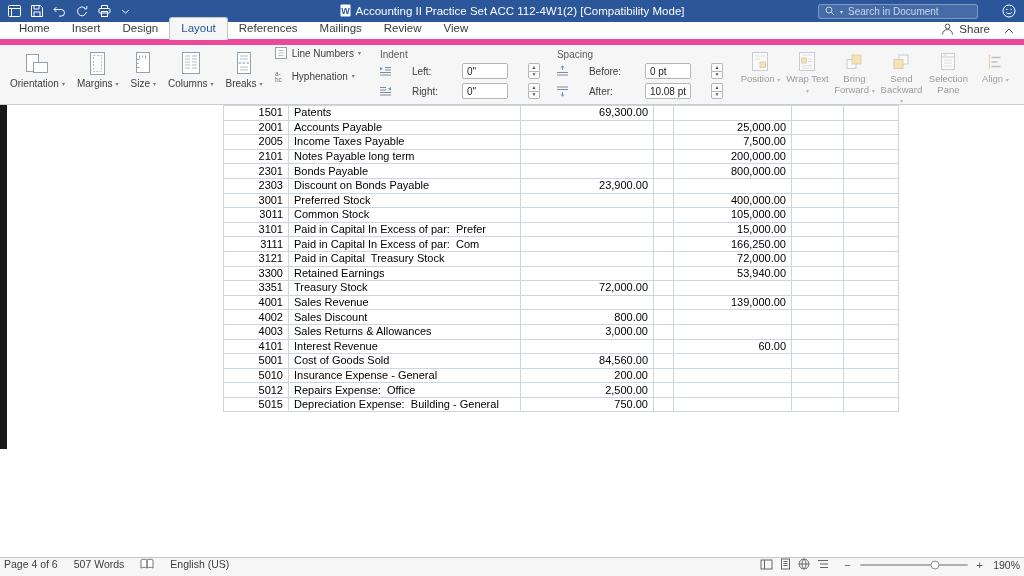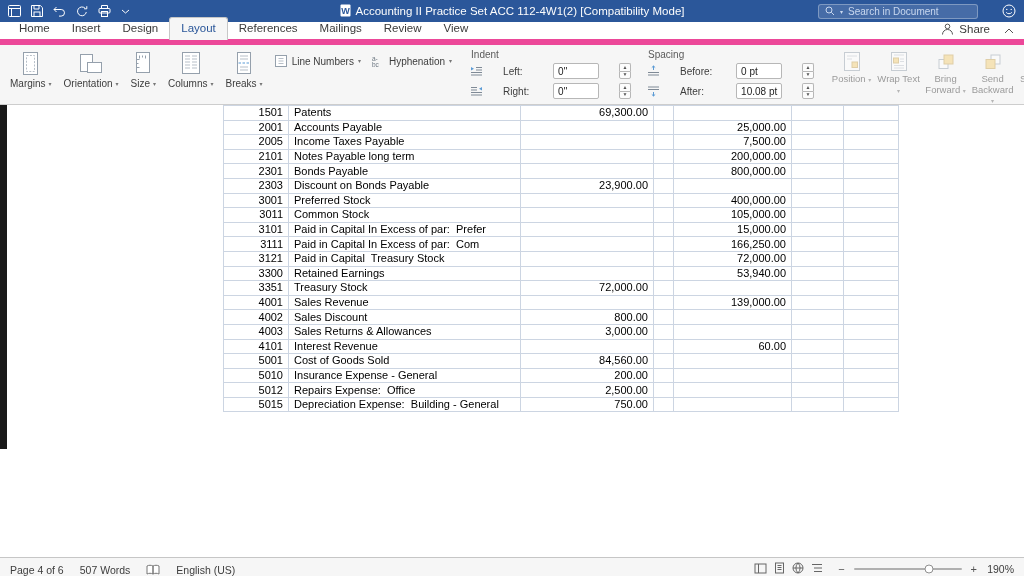--- a/index.html
+++ b/index.html
@@ -23,21 +23,21 @@
   .share{margin-left:auto;display:flex;align-items:center;gap:5px;font-size:11.5px;color:#3a3a3a;padding:0 6px 4px}
   .collapse{padding:0 2px 5px 8px;display:flex;align-items:center}
 
   
   .ribbon{position:absolute;top:45px;left:0;right:0;height:60px;background:#f6f6f6;border-bottom:1px solid #cdcdcd;display:flex;align-items:stretch;padding:1px 4px 0}
   .rgroup{display:flex;align-items:flex-start}
   .rbtn{display:flex;flex-direction:column;align-items:center;gap:1px;padding:4px 6px 2px;color:#3d3d3d}
   .ricon{height:27px;display:flex;align-items:center;justify-content:center}
   .rlabel{display:flex;align-items:center;gap:3px;font-size:10px;white-space:nowrap;color:#3d3d3d}
   .caret{font-size:6px;color:#777;line-height:1}
-  .smallstack{display:flex;flex-direction:row;justify-content:flex-start;gap:9px;padding:8px 4px 0}
+  .smallstack{display:flex;flex-direction:column;justify-content:flex-start;gap:9px;padding:0 4px 0}
   .rsmall{display:flex;align-items:center;gap:4px;font-size:10px;color:#3d3d3d;white-space:nowrap}
   .vsep{width:1px;background:#d8d8d8;margin:5px 3px;align-self:stretch}
   .settings-group{padding:3px 8px 0;display:flex;flex-direction:column}
   .gtitle{font-size:10px;color:#5a5a5a;margin:0 0 3px 1px}
   .spinrow{display:flex;align-items:center;gap:20px;margin-bottom:4px}
   .spin-label{font-size:10px;color:#3d3d3d}
   .w30{width:30px}.w36{width:36px}
   .spinbox{width:46px;height:16px;background:#fff;border:1px solid #b7b7b7;border-radius:2px;font-size:10px;display:flex;align-items:center;padding:0 4px;color:#222;white-space:nowrap}
   .stepper{width:12px;height:16px;display:flex;flex-direction:column}
   .step{flex:1;border:1px solid #b7b7b7;background:#fcfcfc;display:flex;align-items:center;justify-content:center;font-size:5px;color:#555;line-height:1}
@@ -49,21 +49,21 @@
   .rlabel2{font-size:9.5px;line-height:1.12;text-align:center;color:#3d3d3d}
 
   
   .doc-area{position:absolute;top:105px;left:0;right:0;bottom:19px;background:#fff;overflow:hidden}
   .gutter{position:absolute;left:0;top:0;width:7px;height:344px;background:#191919}
   table.accounts{position:absolute;left:223px;top:0;border-collapse:collapse;table-layout:fixed}
   .accounts td{border:1px solid #ccd5e2;height:14.6px;font-size:11px;line-height:13px;padding:0 5px;white-space:pre;overflow:hidden;color:#000}
   .c-num,.c-amt{text-align:right}
 
   
-  .statusbar{position:absolute;left:0;right:0;bottom:0;height:19px;background:#f6f6f6;border-top:1px solid #c6c6c6;display:flex;align-items:flex-end;padding:0 10px;font-size:10.5px;color:#3d3d3d}
+  .statusbar{position:absolute;left:0;right:0;bottom:0;height:19px;background:#f6f6f6;border-top:1px solid #c6c6c6;display:flex;align-items:flex-start;padding:0 4px;font-size:10.5px;color:#3d3d3d}
   .sb-item{margin-right:16px;display:flex;align-items:center;gap:4px;white-space:nowrap}
   .sb-right{margin-left:auto;display:flex;align-items:center;gap:9px}
   .viewicons{display:flex;align-items:center;gap:7px;margin-right:6px}
   .zoomtrack{width:108px;height:2px;background:#b0b0b0;border-radius:1px;position:relative}
   .zoomthumb{position:absolute;left:70%;top:50%;transform:translate(-50%,-50%);width:9px;height:9px;border-radius:50%;background:#fff;border:1px solid #909090}
   .zsign{font-size:11px;color:#555}
   .zoomlabel{min-width:28px;text-align:right}
 </style>
 </head>
 <body>
@@ -158,39 +158,39 @@
         <path d="M1 5l4-4 4 4"></path>
       </svg>
   </span>
 </nav>
 
 <div class="ribbon">
 
   <div class="rgroup">
     <button class="rbtn">
       <span class="ricon">
+        <svg width="24" height="24" viewBox="0 0 24 24">
+            <rect x="1.5" y="2.5" width="12" height="17" fill="#fff" stroke="#95a0ac"></rect>
+            <rect x="8.5" y="10.5" width="14" height="10" fill="#fff" stroke="#95a0ac"></rect>
+          </svg>
+      </span>
+      <span class="rlabel">
+          <span>Orientation</span>
+          <span class="caret">▾</span>
+        </span>
+    </button>
+    <button class="rbtn">
+      <span class="ricon">
         <svg width="23" height="26" viewBox="0 0 23 26">
             <rect x="4.5" y="1.5" width="14" height="22" fill="#fff" stroke="#95a0ac"></rect>
             <rect x="7.5" y="4.5" width="8" height="16" fill="none" stroke="#b7bfc8" stroke-dasharray="2 1.4"></rect>
           </svg>
       </span>
       <span class="rlabel">
           <span>Margins</span>
-          <span class="caret">▾</span>
-        </span>
-    </button>
-    <button class="rbtn">
-      <span class="ricon">
-        <svg width="24" height="24" viewBox="0 0 24 24">
-            <rect x="1.5" y="2.5" width="12" height="17" fill="#fff" stroke="#95a0ac"></rect>
-            <rect x="8.5" y="10.5" width="14" height="10" fill="#fff" stroke="#95a0ac"></rect>
-          </svg>
-      </span>
-      <span class="rlabel">
-          <span>Orientation</span>
           <span class="caret">▾</span>
         </span>
     </button>
     <button class="rbtn">
       <span class="ricon">
         <svg width="20" height="25" viewBox="0 0 20 25">
             <rect x="3.5" y="1.5" width="13" height="20" fill="#fff" stroke="#95a0ac"></rect>
             <path d="M6.5 4.5v3M9.5 4.5v2M12.5 4.5v3M3.5 8.5h3M3.5 12.5h2M3.5 16.5h3" stroke="#95a0ac" fill="none"></path>
           </svg>
       </span>

